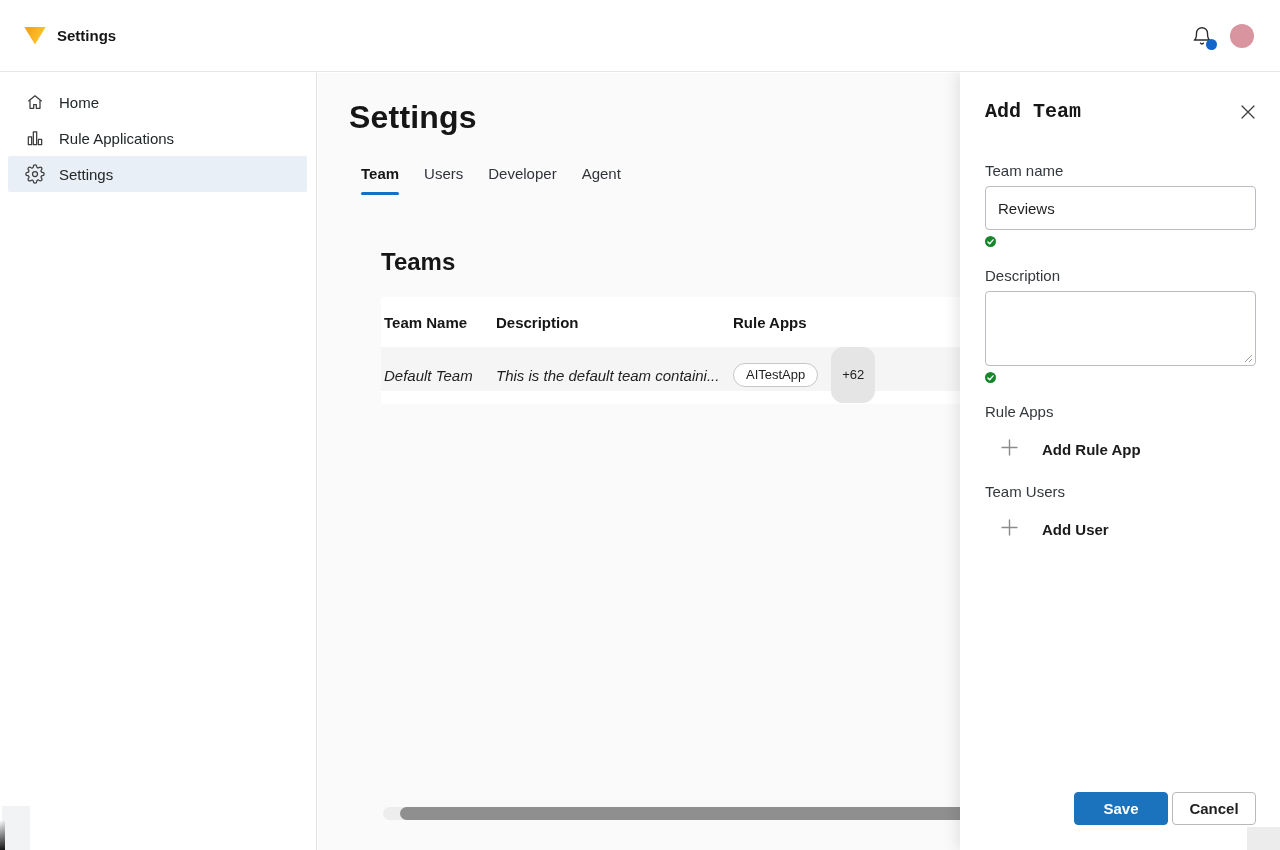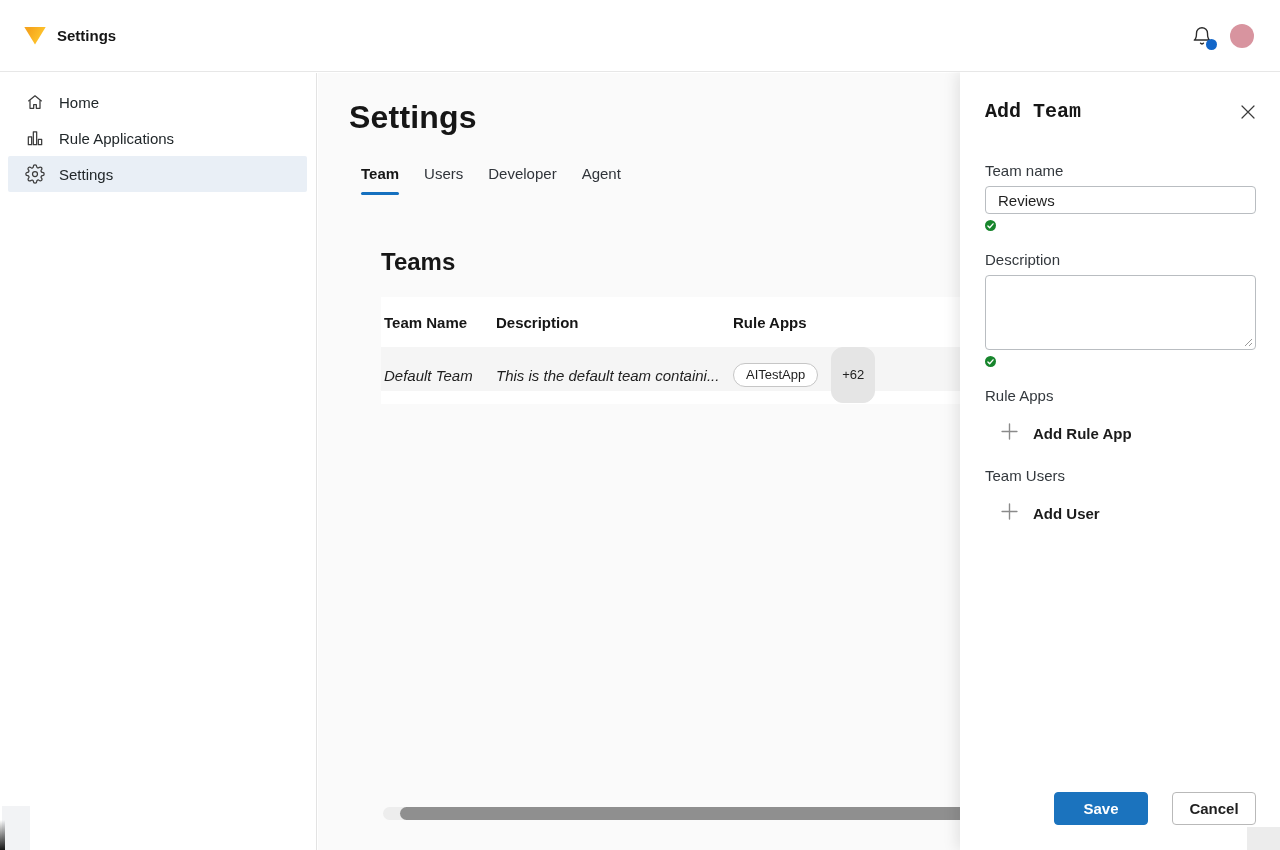--- a/index.html
+++ b/index.html
@@ -92,43 +92,43 @@
   .panel {
     position:absolute; left:960px; right:0; top:72px; bottom:0; background:#fff;
     box-shadow:-3px 0 14px rgba(0,0,0,.10); z-index:5; padding:28px 24px 0 25px;
   }
   .panel-head { display:flex; align-items:flex-start; justify-content:space-between;font-family:Liberation Mono, monospace; }
   .panel-title { font-size:20px; font-weight:700; color:#161616; line-height:24px; }
   .close-btn { width:16px; height:16px; margin-top:4px; cursor:pointer; }
   .field-label { font-size:15px; color:#33383d; margin-top:38px; }
   .field-label.tight { margin-top:20px; }
   .text-input {
-    margin-top:7px; width:100%; height:28px; border:1px solid #b9bdc1; border-radius:4px;
+    margin-top:7px; width:100%; height:44px; border:1px solid #b9bdc1; border-radius:4px;
     font-family:"Liberation Sans", sans-serif; font-size:15px; color:#1f1f1f; padding:0 12px;
     background:#fff; outline:none; display:block;
   }
   .textarea-wrap { position:relative; margin-top:7px; }
   .text-area {
     width:100%; height:75px; border:1px solid #b9bdc1; border-radius:4px;
     font-family:"Liberation Sans", sans-serif; font-size:15px; padding:6px 12px;
     resize:none; outline:none; display:block; background:#fff;
   }
   .resize-grip { position:absolute; right:3px; bottom:3px; pointer-events:none; }
   .valid-check {
     width:11px; height:11px; border-radius:50%; background:#17852C; margin-top:6px;
     display:flex; align-items:center; justify-content:center;
   }
   .valid-check svg { display:block; }
   .add-btn {
-    display:flex; align-items:center; gap:15px; margin:19px 0 0 16px;
+    display:flex; align-items:center; gap:24px; margin:19px 0 0 16px;
     background:none; border:none; cursor:pointer; font-family:"Liberation Sans", sans-serif;
     font-size:15px; font-weight:700; color:#1b1b1b; padding:0;
   }
   .panel-footer {
-    position:absolute; right:24px; bottom:25px; display:flex; gap:24px;margin-left:12px;
+    position:absolute; right:24px; bottom:25px; display:flex; gap:4px;margin-left:12px;
   }
   .btn {
     height:33px; border-radius:4px; font-family:"Liberation Sans", sans-serif;
     font-size:15px; font-weight:700; cursor:pointer;
   }
   .btn-primary { width:94px; background:#1B73BE; color:#fff; border:1px solid #1B73BE; }
   .btn-secondary { width:84px; background:#fff; color:#1f1f1f; border:1px solid #b9b9b9; }
 
   
   .scroll-corner {

